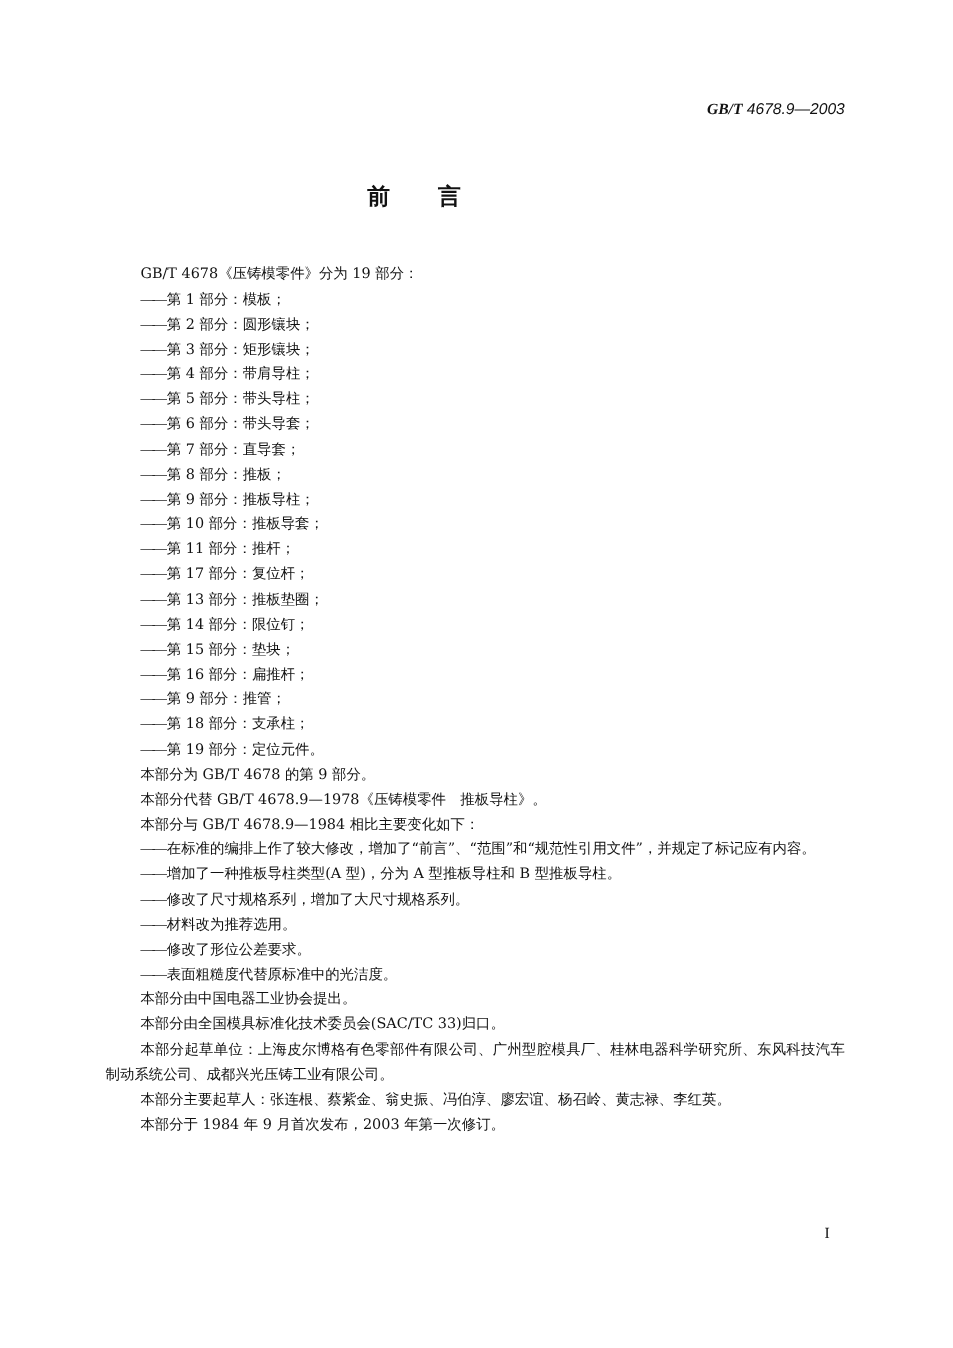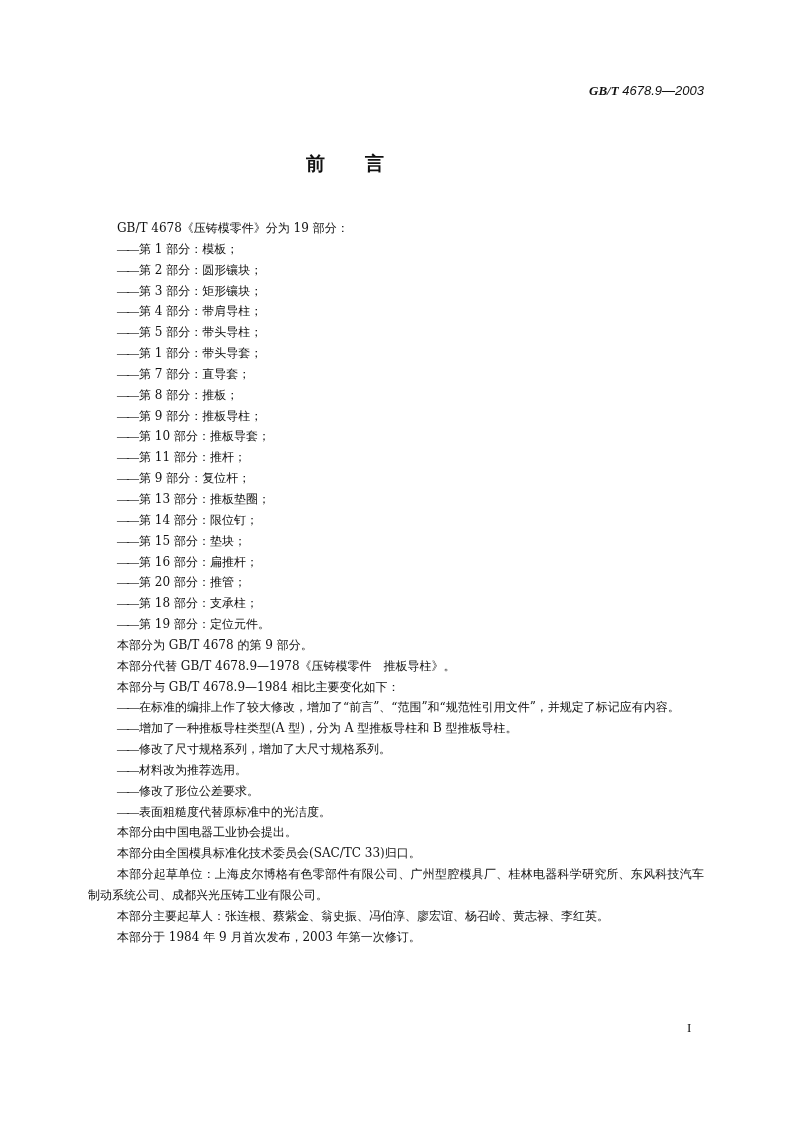--- a/index.html
+++ b/index.html
@@ -32,32 +32,32 @@
 </div>
 
 <div class="body">
   <p class="p">GB/T 4678《压铸模零件》分为 19 部分：</p>
   <div>
     <p class="p dash">第 1 部分：模板；</p>
     <p class="p dash">第 2 部分：圆形镶块；</p>
     <p class="p dash">第 3 部分：矩形镶块；</p>
     <p class="p dash">第 4 部分：带肩导柱；</p>
     <p class="p dash">第 5 部分：带头导柱；</p>
-    <p class="p dash">第 1 部分：带头导套；</p>
+    <p class="p dash">第 6 部分：带头导套；</p>
     <p class="p dash">第 7 部分：直导套；</p>
     <p class="p dash">第 8 部分：推板；</p>
     <p class="p dash">第 9 部分：推板导柱；</p>
     <p class="p dash">第 10 部分：推板导套；</p>
     <p class="p dash">第 11 部分：推杆；</p>
-    <p class="p dash">第 9 部分：复位杆；</p>
+    <p class="p dash">第 17 部分：复位杆；</p>
     <p class="p dash">第 13 部分：推板垫圈；</p>
     <p class="p dash">第 14 部分：限位钉；</p>
     <p class="p dash">第 15 部分：垫块；</p>
     <p class="p dash">第 16 部分：扁推杆；</p>
-    <p class="p dash">第 20 部分：推管；</p>
+    <p class="p dash">第 9 部分：推管；</p>
     <p class="p dash">第 18 部分：支承柱；</p>
     <p class="p dash">第 19 部分：定位元件。</p>
   </div>
   <p class="p">本部分为 GB/T 4678 的第 9 部分。</p>
   <p class="p">本部分代替 GB/T 4678.9—1978《压铸模零件　推板导柱》。</p>
   <p class="p">本部分与 GB/T 4678.9—1984 相比主要变化如下：</p>
   <div>
     <p class="p dash">在标准的编排上作了较大修改，增加了“前言”、“范围”和“规范性引用文件”，并规定了标记应有内容。</p>
     <p class="p dash">增加了一种推板导柱类型(A 型)，分为 A 型推板导柱和 B 型推板导柱。</p>
     <p class="p dash">修改了尺寸规格系列，增加了大尺寸规格系列。</p>

